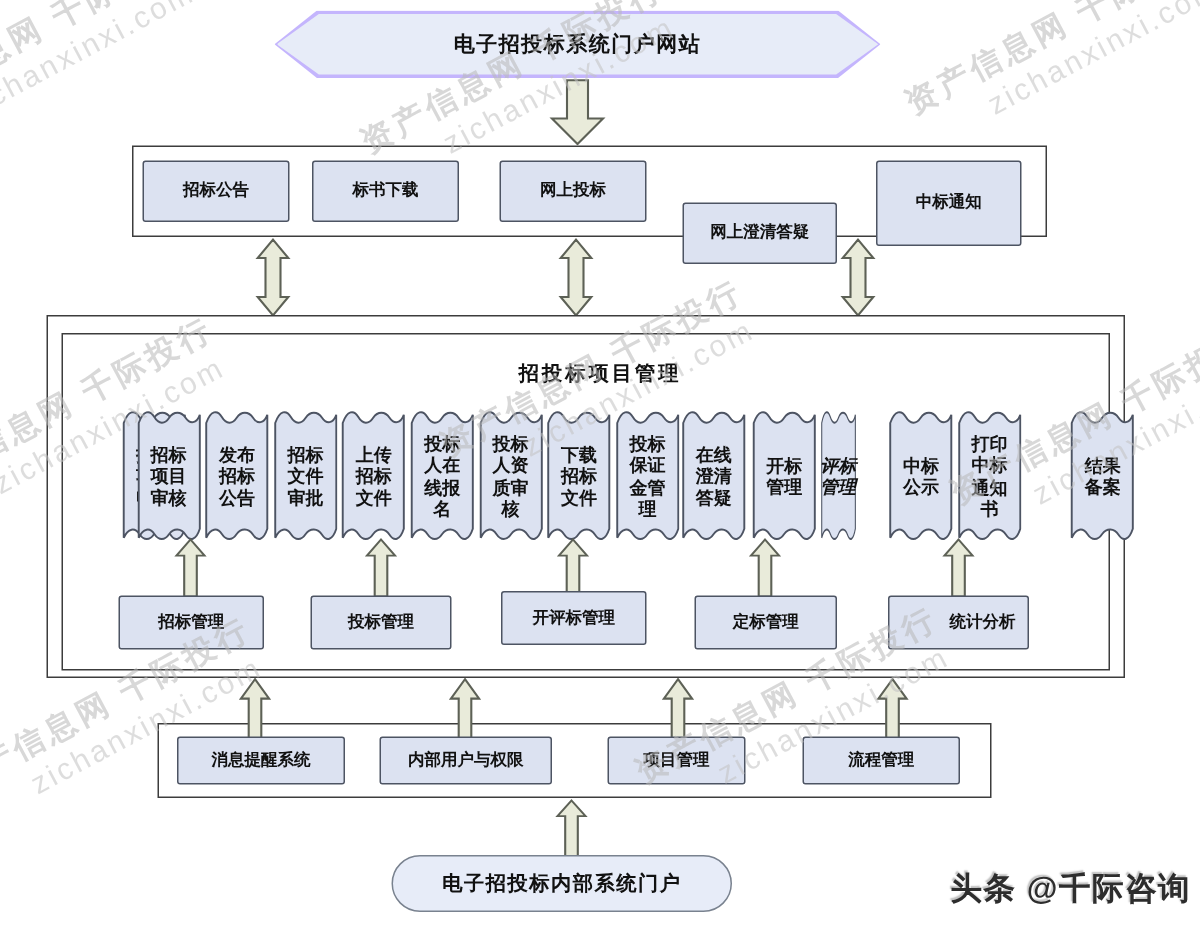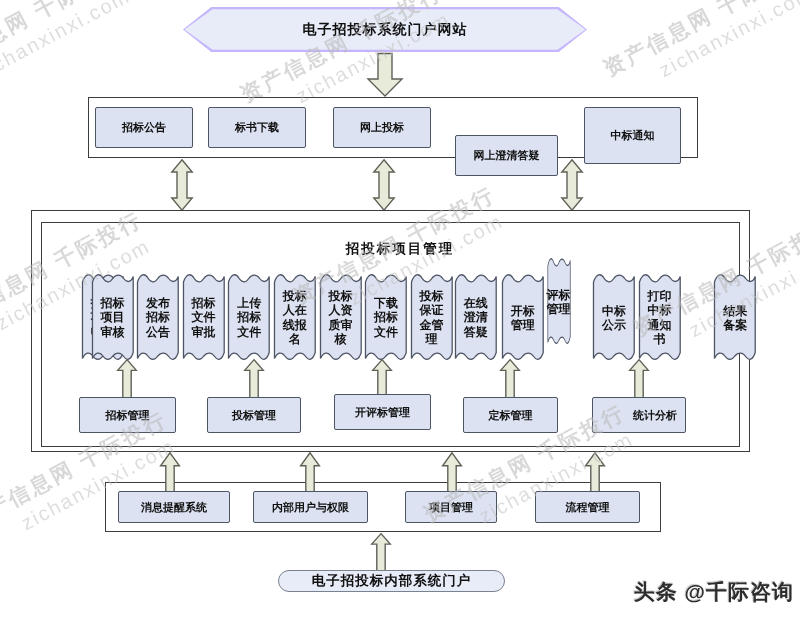--- a/index.html
+++ b/index.html
@@ -161,21 +161,21 @@
         <use class="shape" href="#shape-wave" xlink:href="#shape-wave"></use>
       </svg>
       <div class="step-label">在线澄清答疑</div>
     </div>
   <div class="wave-step" style="left:501px;top:272px;width:43.6px;">
       <svg viewBox="0 0 44 91" preserveAspectRatio="none">
         <use class="shape" href="#shape-wave" xlink:href="#shape-wave"></use>
       </svg>
       <div class="step-label">开标管理</div>
     </div>
-  <div class="wave-step" style="left:546.6px;top:256px;width:24px;">
+  <div class="wave-step" style="left:546.6px;top:272px;width:24px;font-style:italic;">
       <svg viewBox="0 0 44 91" preserveAspectRatio="none">
         <use class="shape" href="#shape-wave" xlink:href="#shape-wave"></use>
       </svg>
       <div class="step-label">评标管理</div>
     </div>
   <div class="wave-step" style="left:592.2px;top:272px;width:43.6px;">
       <svg viewBox="0 0 44 91" preserveAspectRatio="none">
         <use class="shape" href="#shape-wave" xlink:href="#shape-wave"></use>
       </svg>
       <div class="step-label">中标公示</div>
@@ -231,21 +231,21 @@
     </svg>
 
   <div class="abs node-box" style="left:118px;top:491px;width:112px;height:32px;">消息提醒系统</div>
   <div class="abs node-box" style="left:253px;top:491px;width:115px;height:32px;">内部用户与权限</div>
   <div class="abs node-box" style="left:405px;top:491px;width:92px;height:32px;">项目管理</div>
   <div class="abs node-box" style="left:535px;top:491px;width:105px;height:32px;">流程管理</div>
 
   <svg class="arrow" style="left:371px;top:533px;" width="20" height="38" viewBox="0 0 20 46" preserveAspectRatio="none">
       <use class="shape" href="#shape-arrow-up" xlink:href="#shape-arrow-up"></use>
     </svg>
-  <div class="abs pill" style="left:278px;top:570px;width:227px;height:22px;">电子招投标内部系统门户</div>
+  <div class="abs pill" style="left:261px;top:570px;width:227px;height:38px;">电子招投标内部系统门户</div>
 
   <div class="wm" style="left:-85px;top:5px;">
       <span class="wm1">资产信息网 千际投行</span>
       <span class="wm2">zichanxinxi.com</span>
     </div>
   <div class="wm" style="left:235px;top:28px;">
       <span class="wm1">资产信息网 千际投行</span>
       <span class="wm2">zichanxinxi.com</span>
     </div>
   <div class="wm" style="left:598px;top:2px;">

